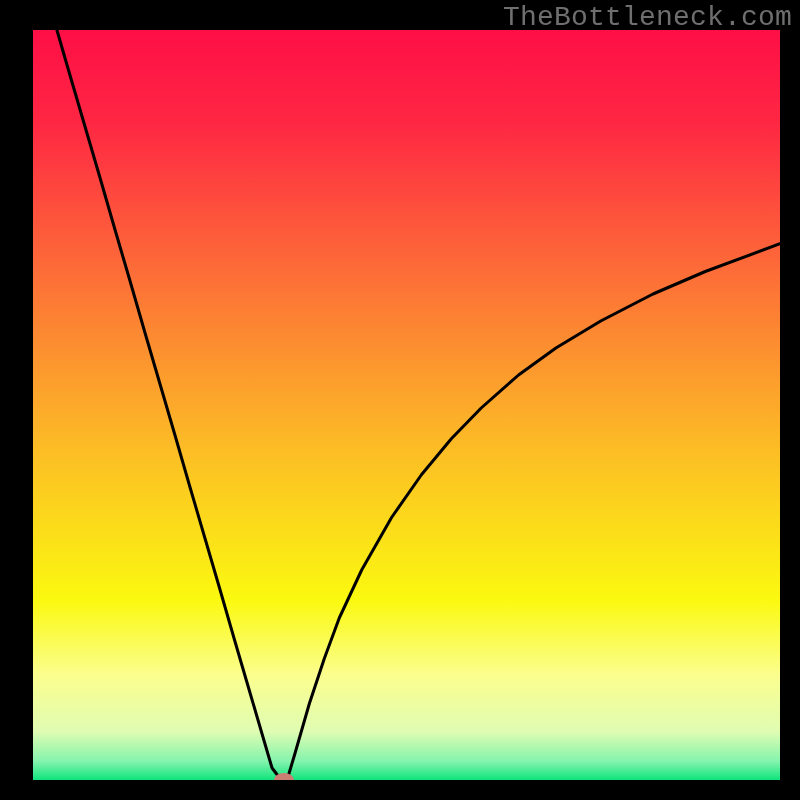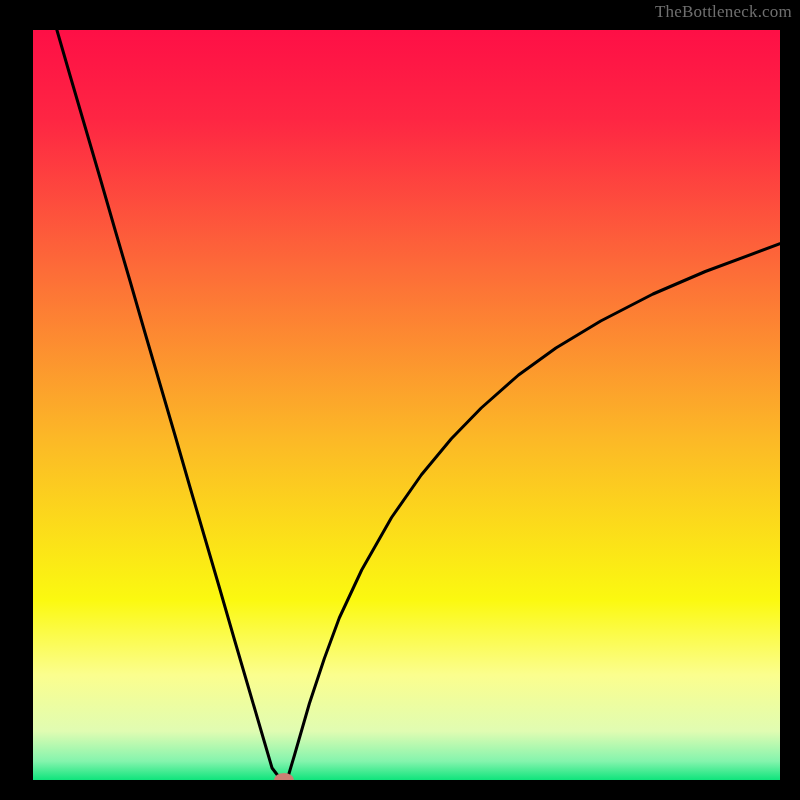--- a/index.html
+++ b/index.html
@@ -13,22 +13,22 @@
   .frame {
     position: relative;
     width: 800px;
     height: 800px;
     background: #000000;
   }
   .watermark {
     position: absolute;
     top: 2px;
     right: 8px;
-    font-family: Liberation Serif, serif;
-    font-size: 17px;
+    font-family: Liberation Mono, monospace;
+    font-size: 28px;
     font-weight: 500;
     color: #6f6f6f;
     letter-spacing: 0.2px;
   }
   svg.plot {
     position: absolute;
     left: 33px;
     top: 30px;
     width: 747px;
     height: 750px;

